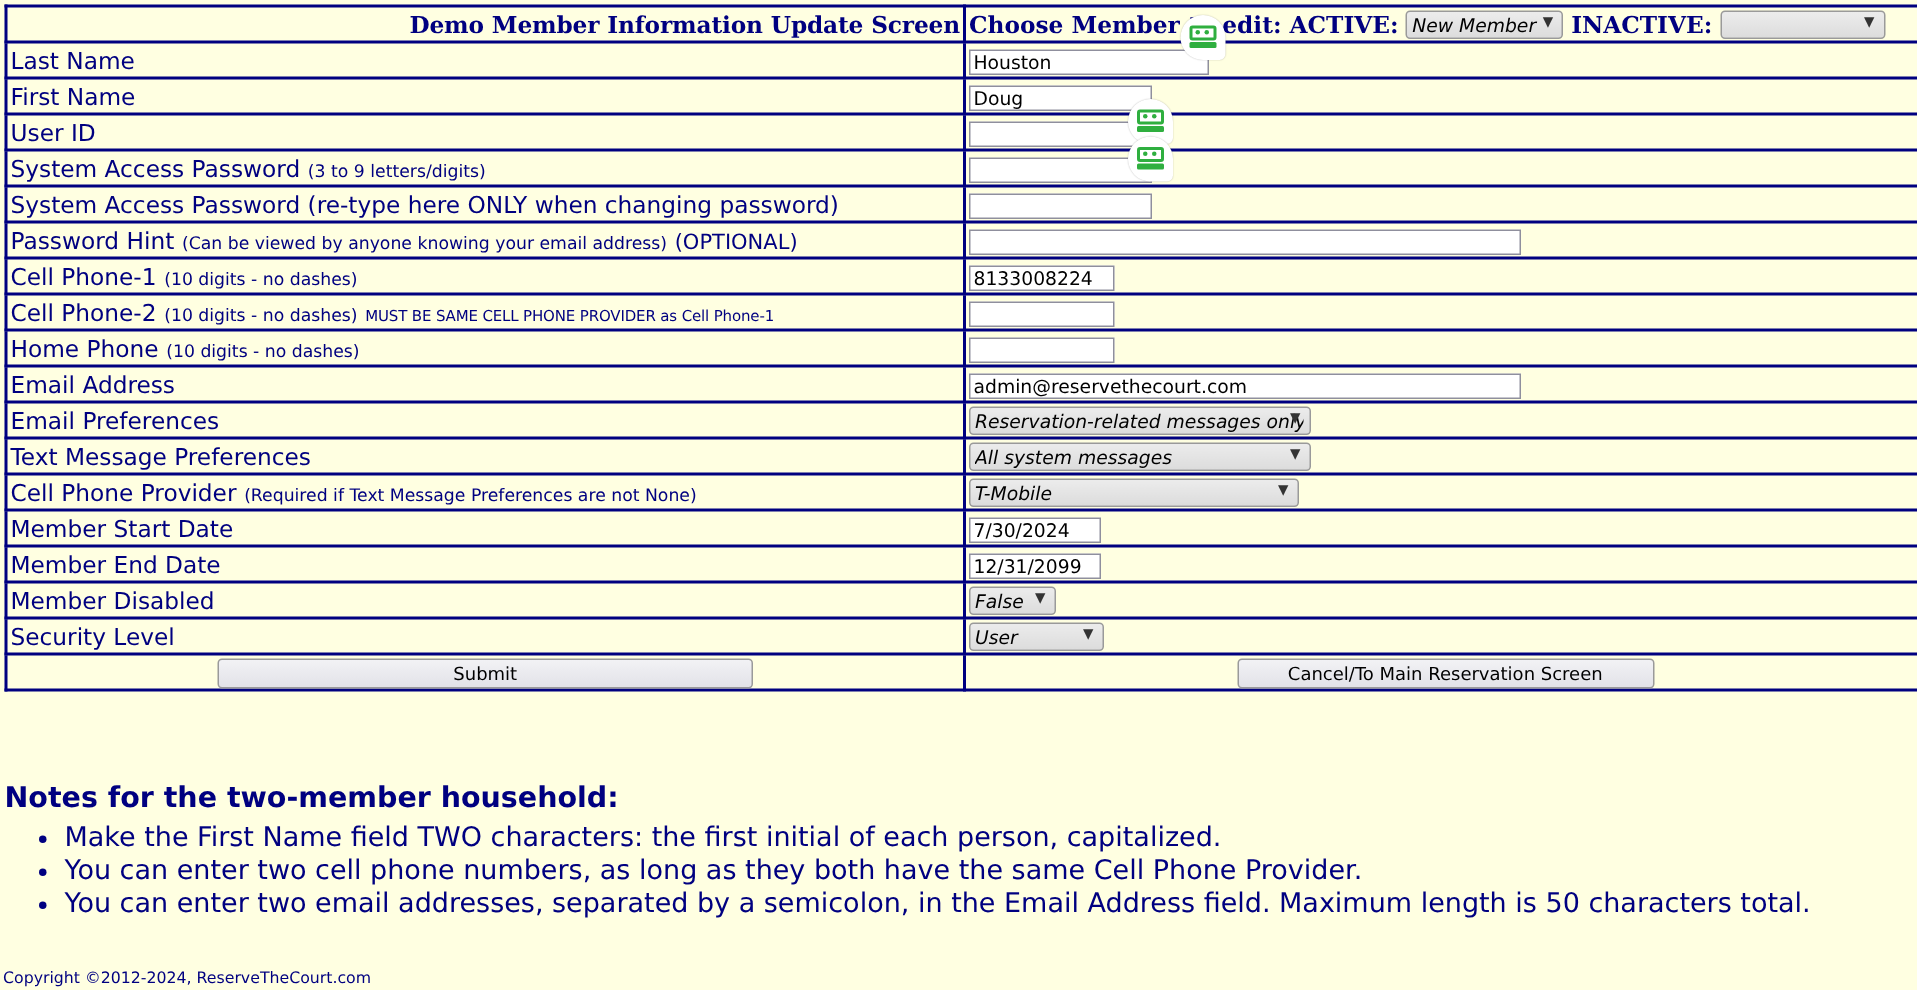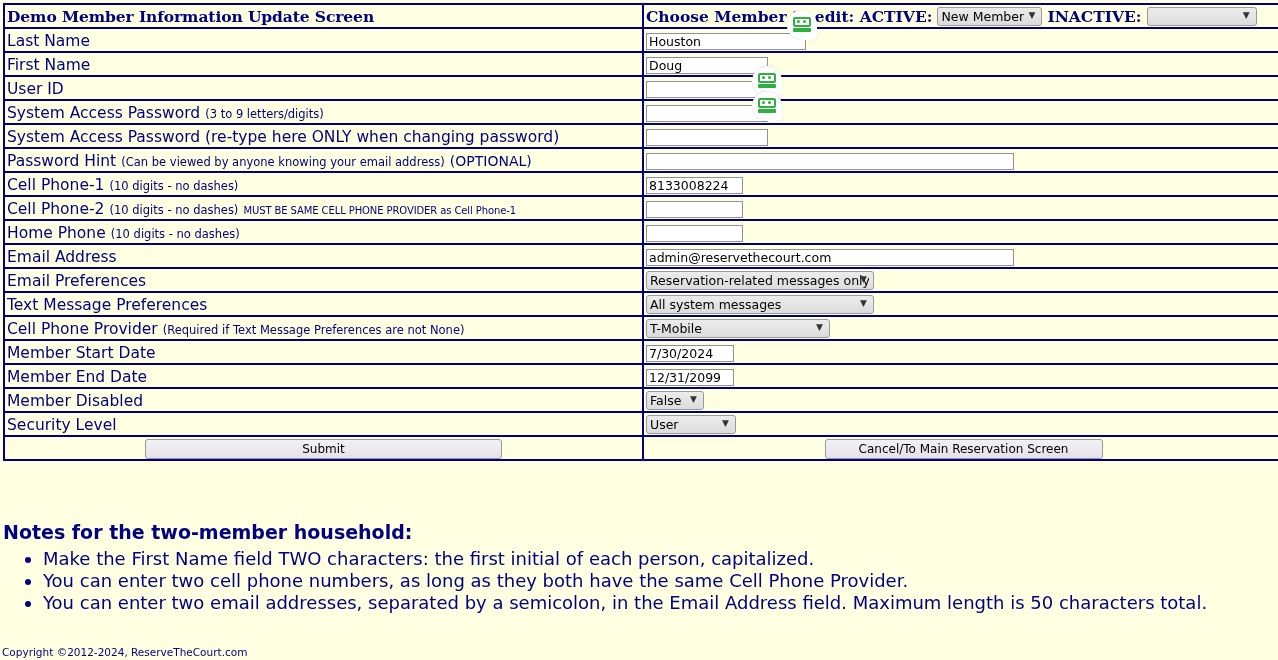--- a/index.html
+++ b/index.html
@@ -25,21 +25,21 @@
     vertical-align: middle;
     height: 22px;
   }
   td.lbl { width: 633px; }
   td.val { width: 635px; }
 
   .title {
     color: #000080;
     font-weight: bold;
     font-size: 15.5px;
-    text-align: left;
+    text-align: right;
     font-family: "DejaVu Serif", "Liberation Serif", serif;
     letter-spacing: -0.1px;
   }
   .hdr-right {
     color: #000080;
     font-weight: bold;
     font-size: 15.5px;
     font-family: "DejaVu Serif", "Liberation Serif", serif;
     white-space: nowrap;
     display: flex;
@@ -91,34 +91,35 @@
     border: 1px solid #9a9a9a;
     border-radius: 3px;
     background: #E6E6E6;
     background: linear-gradient(#ececec, #dcdcdc);
     height: 19px;
     padding: 0 4px 0 3px;
     box-sizing: border-box;
     vertical-align: middle;
     -webkit-appearance: none;
     appearance: none;
+    font-style: italic;
   }
   .sel-wrap { position: relative; display: inline-block; vertical-align: middle; }
   .sel-wrap .caret {
     position: absolute; right: 7px; top: 50%;
     transform: translateY(-52%);
     pointer-events: none;
     font-size: 9px; color: #333;
     line-height: 1;
   }
   .dd-member  { width: 105px; }
   .dd-inact   { width: 110px; }
   .dd-email   { width: 228px; }
   .dd-text    { width: 228px; }
-  .dd-prov    { width: 184px; }
+  .dd-prov    { width: 220px; }
   .dd-bool    { width: 58px; }
   .dd-sec     { width: 90px; }
 
   button.btn {
     font-family: "DejaVu Sans", "Liberation Sans", sans-serif;
     font-size: 12px;
     color: #000;
     border: 1px solid #9a9a9a;
     border-radius: 3px;
     background: linear-gradient(#f2f2f5, #e2e2e8);

